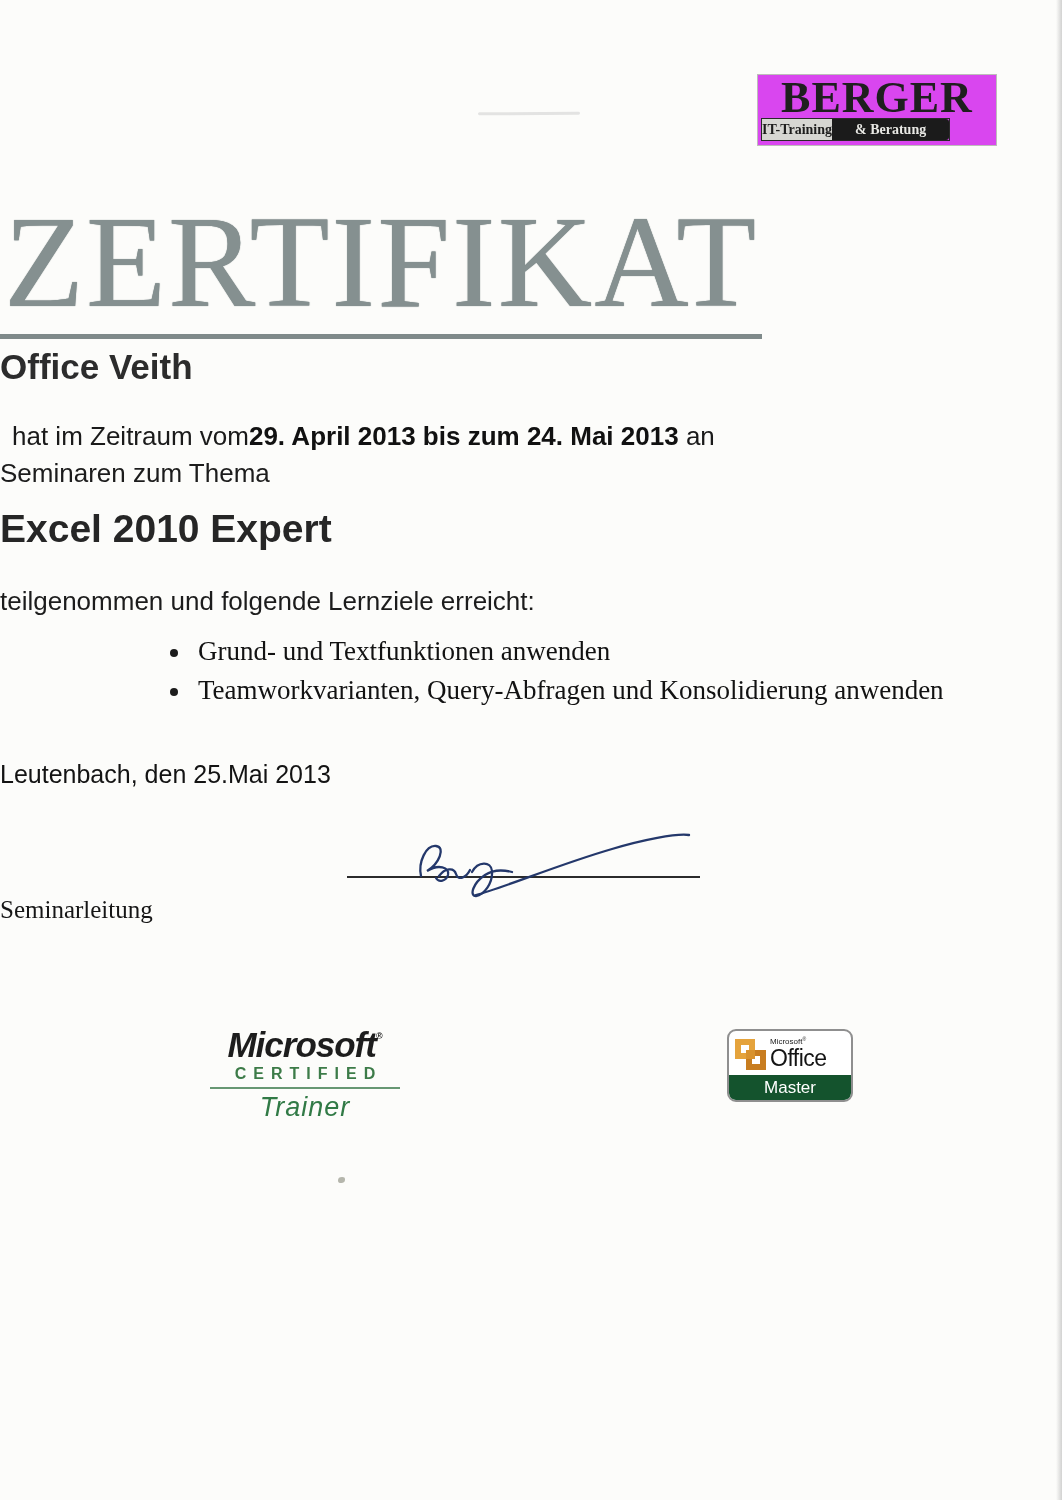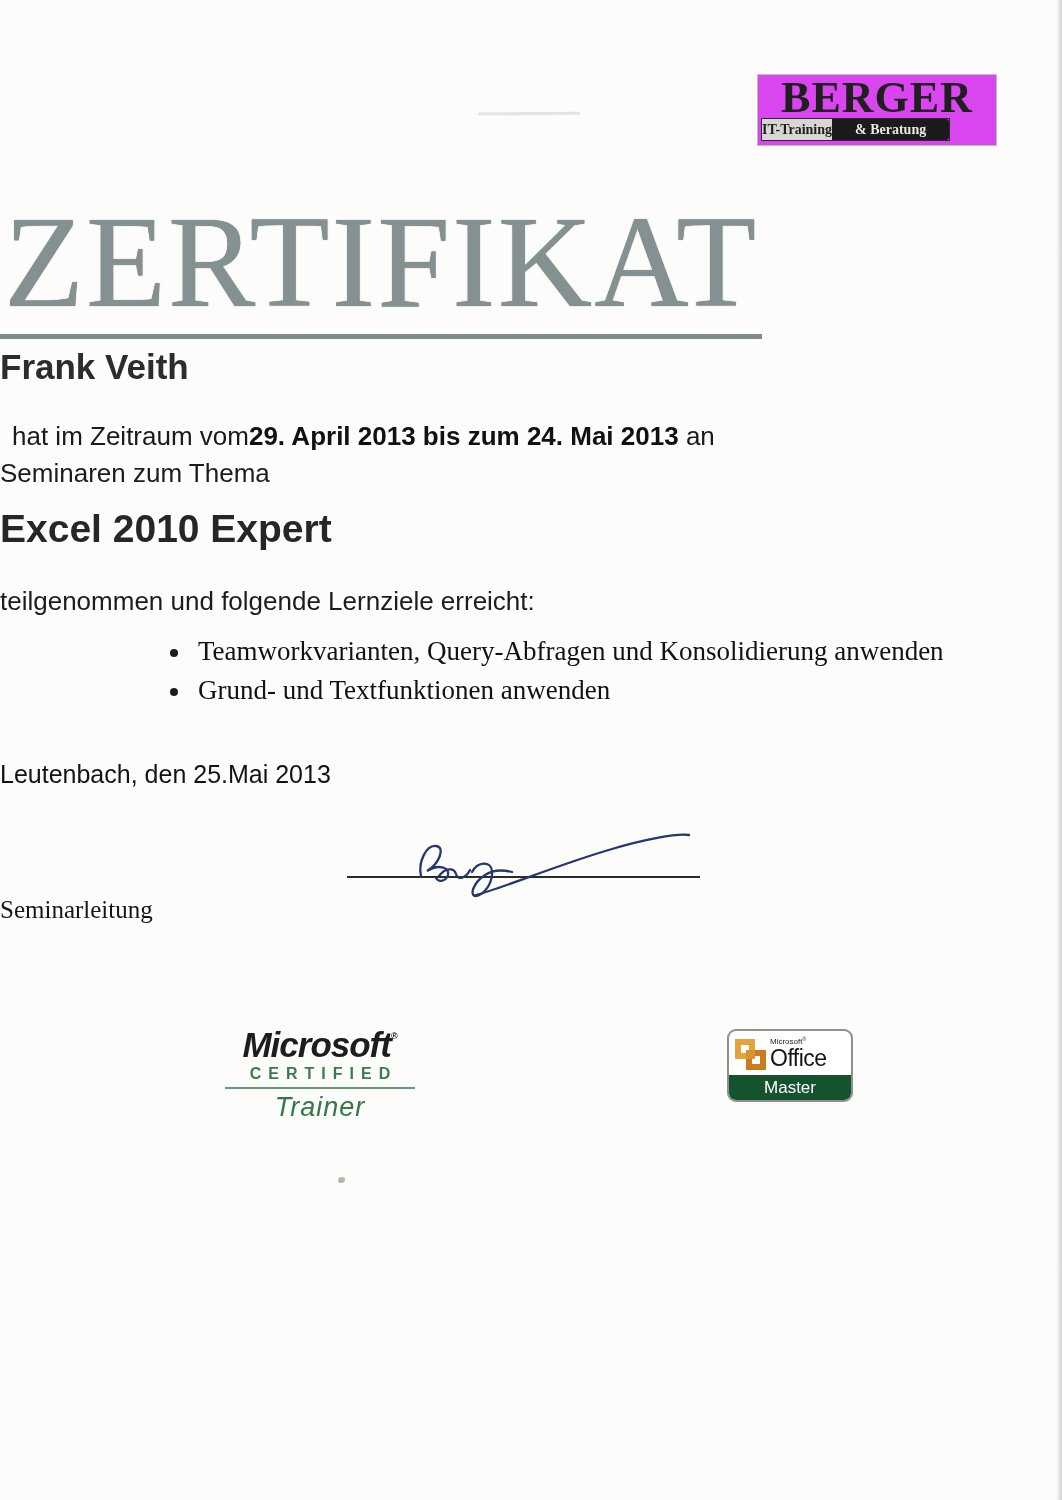--- a/index.html
+++ b/index.html
@@ -59,21 +59,21 @@
     margin:13px 20px 0 0;flex:none;}
 
   .placedate{top:760px;font-family:Liberation Sans, sans-serif;font-size:25px;color:#131313;}
 
   
   .sig-line{left:347px;top:876px;width:353px;height:2px;background:#2b2b2b;}
   .sig-svg{left:335px;top:820px;}
   .sig-role{top:896px;font-family:"Liberation Serif",serif;font-size:25px;color:#161616;}
 
   
-  .mct{left:225px;top:1019px;width:190px;text-align:center;}
+  .mct{left:210px;top:1019px;width:190px;text-align:center;}
   .mct-ms{font-size:35px;font-weight:bold;font-style:italic;
     letter-spacing:-1px;color:#1d1d1d;line-height:34px;}
   .mct-ms sup{font-size:9px;font-style:normal;letter-spacing:0;vertical-align:18px;}
   .mct-cert{margin-top:3px;font-size:16px;font-weight:bold;color:#3c7b48;
     letter-spacing:7px;text-indent:7px;}
   .mct-rule{height:2px;background:#4c855a;margin-top:4px;opacity:.85;}
   .mct-trainer{margin-top:3px;font-size:27px;font-style:italic;color:#317a46;
     letter-spacing:1px;}
 
   
@@ -100,37 +100,37 @@
   <div class="berger-strip">
     <span class="left">IT-Training</span>
     <span class="right">&amp; Beratung</span>
   </div>
 </div>
 
 <div class="abs centered title-wrap">
   <h1 class="cert-title">ZERTIFIKAT</h1>
 </div>
 
-<div class="abs centered recipient">Frank Veith</div>
+<div class="abs centered recipient">Office Veith</div>
 
 <div class="abs centered intro1"><span>hat im Zeitraum vom</span><b>29. April 2013 bis zum 24. Mai 2013</b><span> an</span></div>
 <div class="abs centered intro2">Seminaren zum Thema</div>
 
 <div class="abs centered course">Excel 2010 Expert</div>
 
 <div class="abs centered outcome">teilgenommen und folgende Lernziele erreicht:</div>
 
 <div class="abs goals">
   <div class="goal">
     <span class="dot"></span>
-    <span>Teamworkvarianten, Query-Abfragen und Konsolidierung anwenden</span>
+    <span>Grund- und Textfunktionen anwenden</span>
   </div>
   <div class="goal">
     <span class="dot"></span>
-    <span>Grund- und Textfunktionen anwenden</span>
+    <span>Teamworkvarianten, Query-Abfragen und Konsolidierung anwenden</span>
   </div>
 </div>
 
 <div class="abs centered placedate">Leutenbach, den 25.Mai 2013</div>
 
 <div class="abs sig-line"></div>
 <svg class="abs sig-svg" width="380" height="78" viewBox="0 0 380 78" fill="none">
   <g stroke="#24386b" stroke-width="2.3" stroke-linecap="round" fill="none">
     <path d="M86,56 C83,42 91,25 101,26 C111,27 104,44 92,51 C103,44 115,47 113,55 C111,61 104,63 101,58"></path>
     <path d="M104,56 C110,48 119,47 121,54 C123,61 131,58 135,50"></path>

